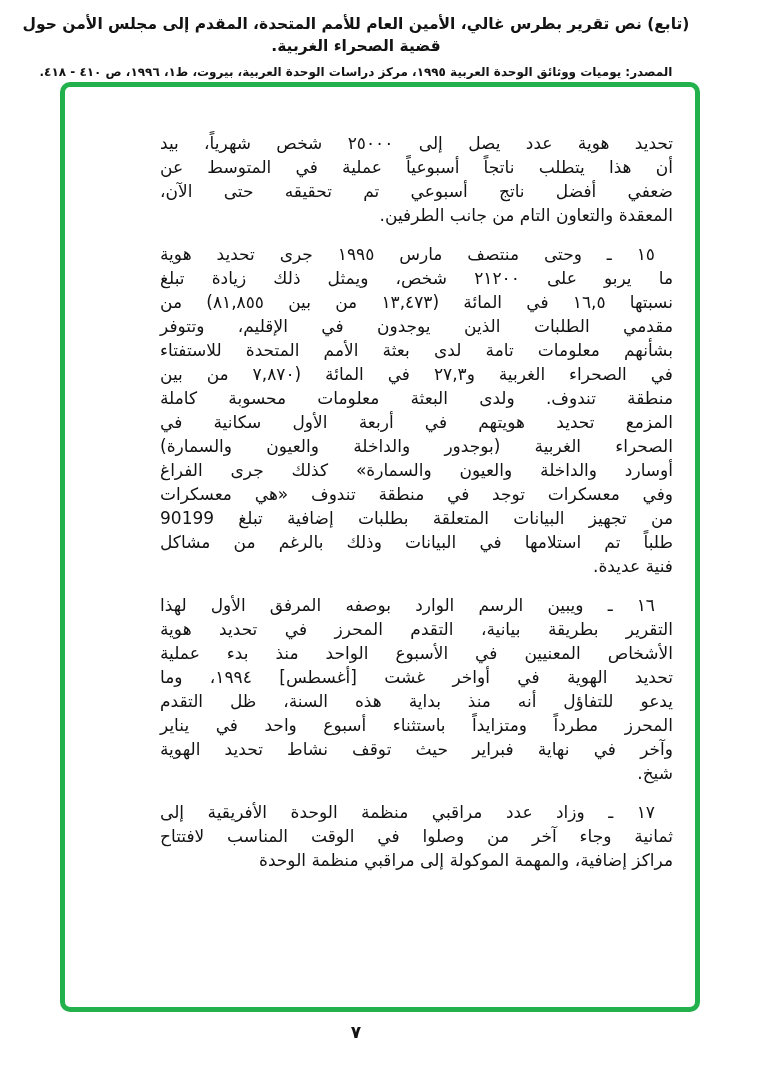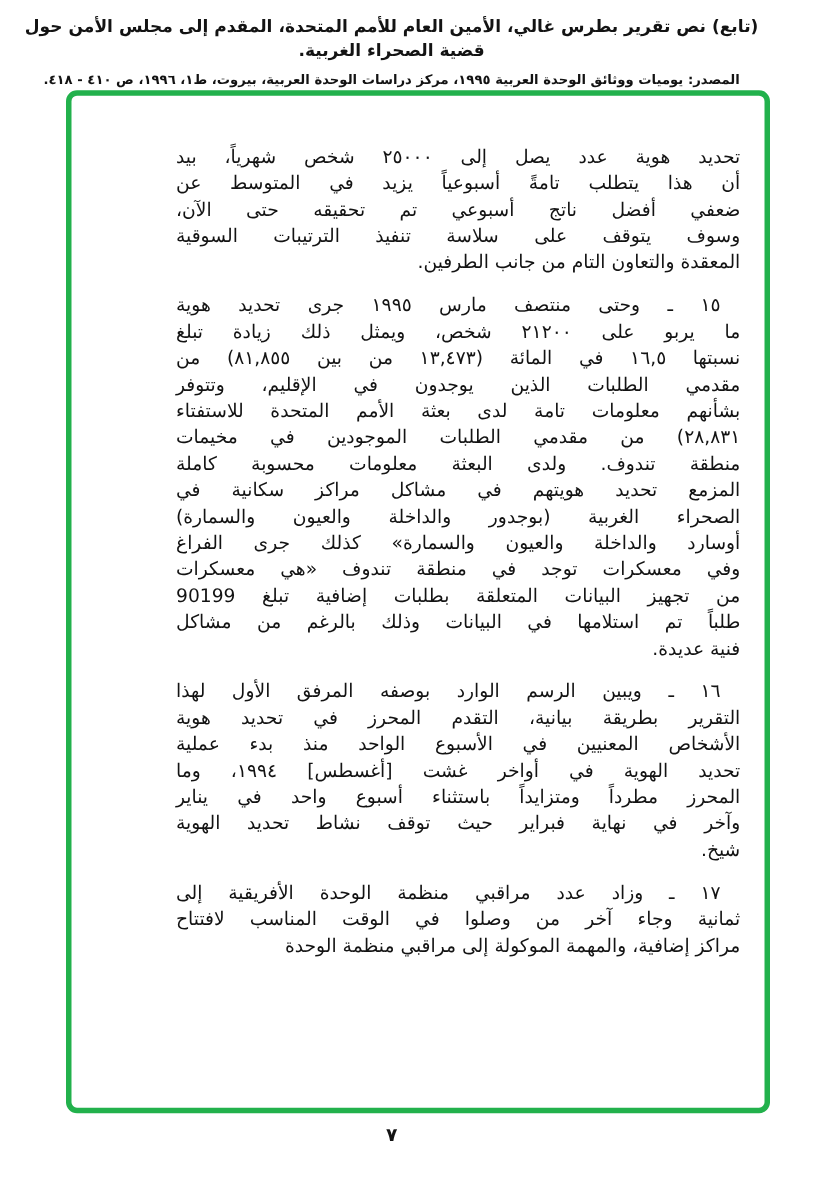--- a/index.html
+++ b/index.html
@@ -88,46 +88,46 @@
 
   <div class="header">
     <div class="title">(تابع) نص تقرير بطرس غالي، الأمين العام للأمم المتحدة، المقدم إلى مجلس الأمن حول قضية الصحراء الغربية.</div>
     <div class="source">المصدر: يوميات ووثائق الوحدة العربية ١٩٩٥،  مركز دراسات الوحدة العربية، بيروت، ط١، ١٩٩٦، ص ٤١٠ - ٤١٨.</div>
   </div>
 
   <div class="frame" style="border-color: rgb(34, 177, 76);">
     <div class="text-body">
         <div class="para">
           <div class="line">تحديد هوية عدد يصل إلى ٢٥٠٠٠ شخص شهرياً، بيد</div>
-          <div class="line">أن هذا يتطلب تامةً أسبوعياً يزيد في المتوسط عن</div>
+          <div class="line">أن هذا يتطلب ناتجاً أسبوعياً عملية في المتوسط عن</div>
           <div class="line">ضعفي أفضل ناتج أسبوعي تم تحقيقه حتى الآن،</div>
-          <div class="line">وسوف يتوقف على سلاسة تنفيذ الترتيبات السوقية</div>
           <div class="line para-last">المعقدة والتعاون التام من جانب الطرفين.</div>
         </div>
         <div class="para indent">
           <div class="line">١٥ ـ وحتى منتصف مارس ١٩٩٥ جرى تحديد هوية</div>
           <div class="line">ما يربو على ٢١٢٠٠ شخص، ويمثل ذلك زيادة تبلغ</div>
           <div class="line">نسبتها ١٦,٥ في المائة (١٣,٤٧٣ من بين ٨١,٨٥٥) من</div>
           <div class="line">مقدمي الطلبات الذين يوجدون في الإقليم، وتتوفر</div>
           <div class="line">بشأنهم معلومات تامة لدى بعثة الأمم المتحدة للاستفتاء</div>
-          <div class="line">٢٨,٨٣١) من مقدمي الطلبات الموجودين في مخيمات</div>
+          <div class="line">في الصحراء الغربية و٢٧,٣ في المائة (٧,٨٧٠ من بين</div>
           <div class="line">منطقة تندوف. ولدى البعثة معلومات محسوبة كاملة</div>
-          <div class="line">المزمع تحديد هويتهم في مشاكل مراكز سكانية في</div>
+          <div class="line">المزمع تحديد هويتهم في أربعة الأول سكانية في</div>
           <div class="line">الصحراء الغربية (بوجدور والداخلة والعيون والسمارة)</div>
           <div class="line">أوسارد والداخلة والعيون والسمارة» كذلك جرى الفراغ</div>
           <div class="line">وفي معسكرات توجد في منطقة تندوف «هي معسكرات</div>
           <div class="line">من تجهيز البيانات المتعلقة بطلبات إضافية تبلغ 90199</div>
           <div class="line">طلباً تم استلامها في البيانات وذلك بالرغم من مشاكل</div>
           <div class="line para-last">فنية عديدة.</div>
         </div>
         <div class="para indent">
           <div class="line">١٦ ـ ويبين الرسم الوارد بوصفه المرفق الأول لهذا</div>
           <div class="line">التقرير بطريقة بيانية، التقدم المحرز في تحديد هوية</div>
           <div class="line">الأشخاص المعنيين في الأسبوع الواحد منذ بدء عملية</div>
           <div class="line">تحديد الهوية في أواخر غشت [أغسطس] ١٩٩٤، وما</div>
+          <div class="line">يدعو للتفاؤل أنه منذ بداية هذه السنة، ظل التقدم</div>
           <div class="line">المحرز مطرداً ومتزايداً باستثناء أسبوع واحد في يناير</div>
           <div class="line">وآخر في نهاية فبراير حيث توقف نشاط تحديد الهوية</div>
           <div class="line para-last">شيخ.</div>
         </div>
         <div class="para indent">
           <div class="line">١٧ ـ وزاد عدد مراقبي منظمة الوحدة الأفريقية إلى</div>
           <div class="line">ثمانية وجاء آخر من وصلوا في الوقت المناسب لافتتاح</div>
           <div class="line para-last">مراكز إضافية، والمهمة الموكولة إلى مراقبي منظمة الوحدة</div>
         </div>
       </div>

